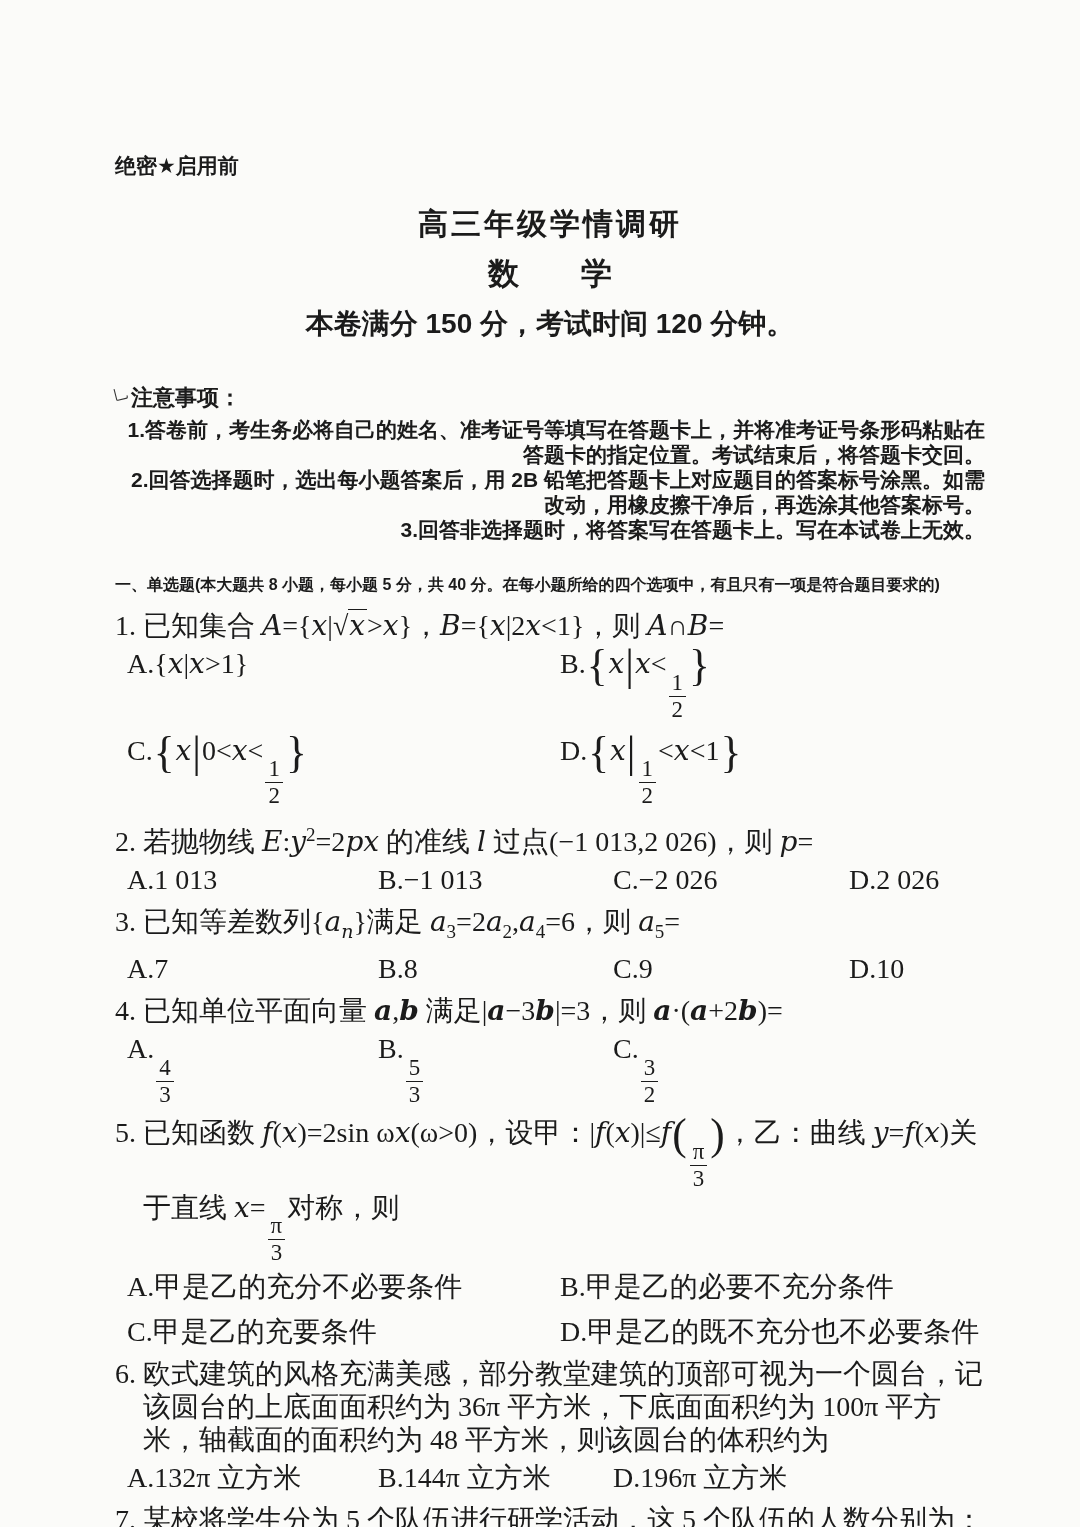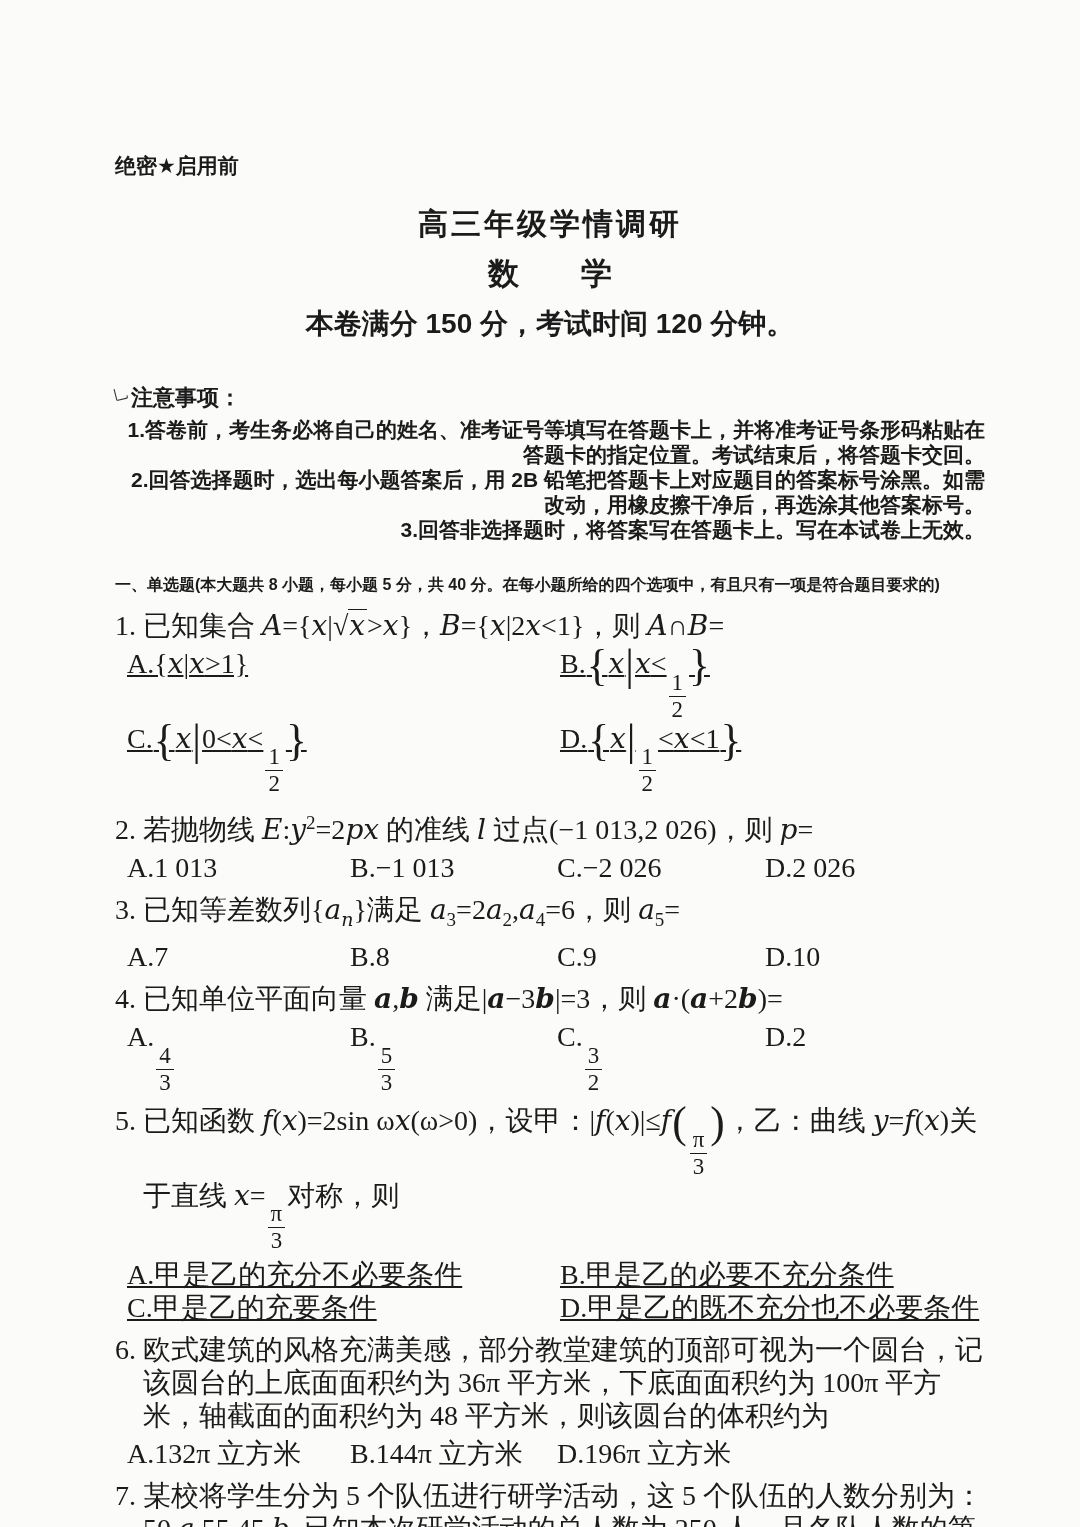--- a/index.html
+++ b/index.html
@@ -16,22 +16,22 @@
   .subject{font-family:"Liberation Sans","DejaVu Sans",sans-serif;font-weight:700;font-size:31px;text-align:center;margin:0 0 10px;}
   .info{font-family:"Liberation Sans","DejaVu Sans",sans-serif;font-weight:700;font-size:28px;text-align:center;margin-bottom:40px;}
   .notice-head{font-family:"Liberation Sans","DejaVu Sans",sans-serif;font-weight:700;font-size:22px;margin-bottom:4px;}
   .mark{font-size:14px;font-weight:400;display:inline-block;transform:rotate(-14deg) translateY(-6px);margin-right:2px;color:#333;}
   .notice-list{margin:0 0 26px;}
   .n-item{font-family:"Liberation Sans","DejaVu Sans",sans-serif;font-weight:600;font-size:21px;line-height:25px;padding-left:28px;text-align:right;}
   .n-item .no,.q .no{display:inline-block;width:28px;margin-left:-28px;}
   .sec-head{font-family:"Liberation Sans","DejaVu Sans",sans-serif;font-weight:700;font-size:16px;line-height:33px;padding-left:40px;text-indent:-40px;margin-bottom:8px;}
   .q{font-size:28px;line-height:33px;padding-left:28px;margin-bottom:3px;}
   .opts{display:grid;margin-left:-16px;margin-top:5px;margin-bottom:9px;}
-  .cols4{grid-template-columns:223px 207px 208px auto;}
-  .cols2{grid-template-columns:433px auto;row-gap:0;text-decoration:underline;}
+  .cols4{grid-template-columns:223px 207px 208px auto;gap:28px;}
+  .cols2{grid-template-columns:433px auto;row-gap:12px;}
   .opt{white-space:nowrap;}
   i{font-style:italic;font-family:"DejaVu Serif","Liberation Serif",serif;}
   b i,i b{font-weight:700;}
   sub,sup{font-size:0.68em;}
   .frac{display:inline-flex;flex-direction:column;align-items:center;vertical-align:-0.72em;line-height:1.05;font-size:0.82em;margin:0 2px;}
   .frac>span:first-child{border-bottom:1.4px solid currentColor;padding:0 3px 1px;}
   .frac>span:last-child{padding-top:1px;}
   .br{font-size:1.55em;line-height:0;vertical-align:-0.16em;font-weight:400;margin:0 1px;}
   .sqrt{white-space:nowrap;}
   .sqrt .rad{border-top:1.4px solid currentColor;padding:0 2px 0 1px;}
@@ -105,21 +105,20 @@
             <span>3</span>
           </span></span>
       <span class="opt">B.<span class="frac">
             <span>5</span>
             <span>3</span>
           </span></span>
       <span class="opt">C.<span class="frac">
             <span>3</span>
             <span>2</span>
           </span></span>
-      <span class="opt">D.2</span>
     </div>
   </div>
 
   <div class="q">
     <span class="no">5.</span><span>已知函数 <i>f</i>(<i>x</i>)=2sin ω<i>x</i>(ω&gt;0)，设甲：|<i>f</i>(<i>x</i>)|≤<i>f</i><span class="br">(</span><span class="frac">
           <span>π</span>
           <span>3</span>
         </span><span class="br">)</span>，乙：曲线 <i>y</i>=<i>f</i>(<i>x</i>)关于直线 <i>x</i>=<span class="frac">
           <span>π</span>
           <span>3</span>

